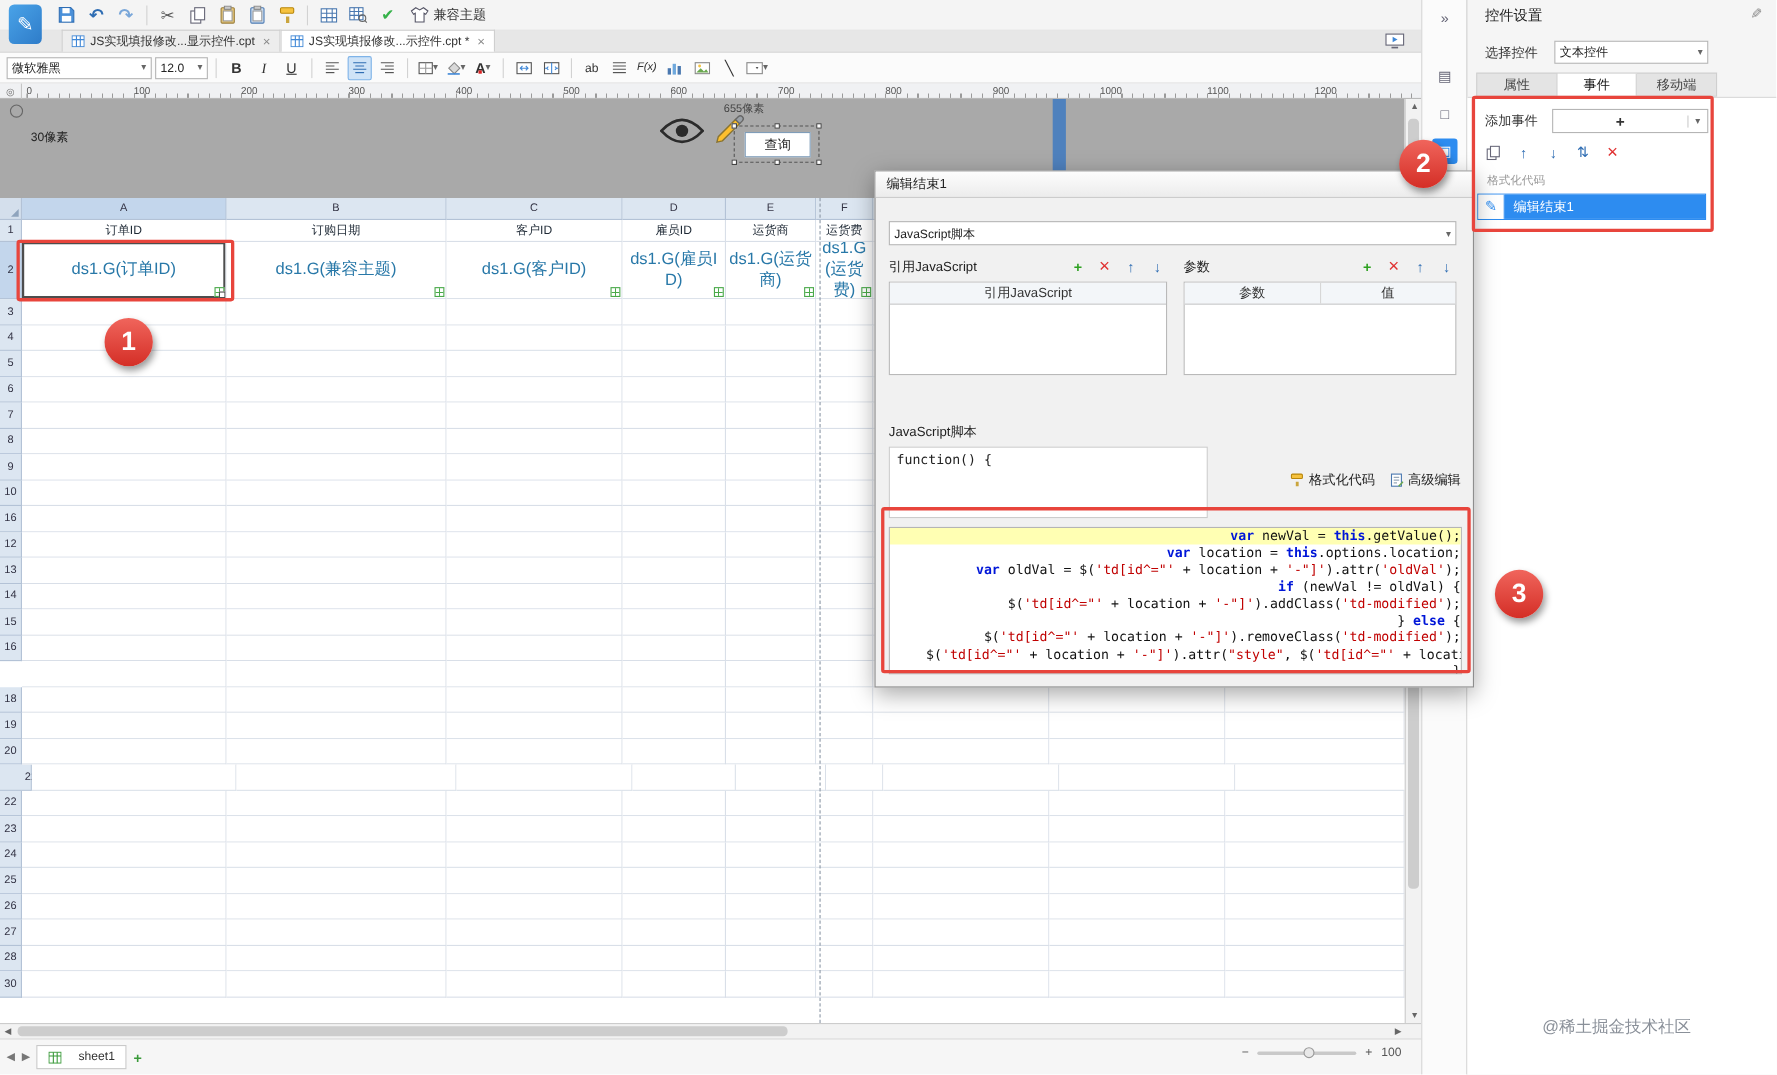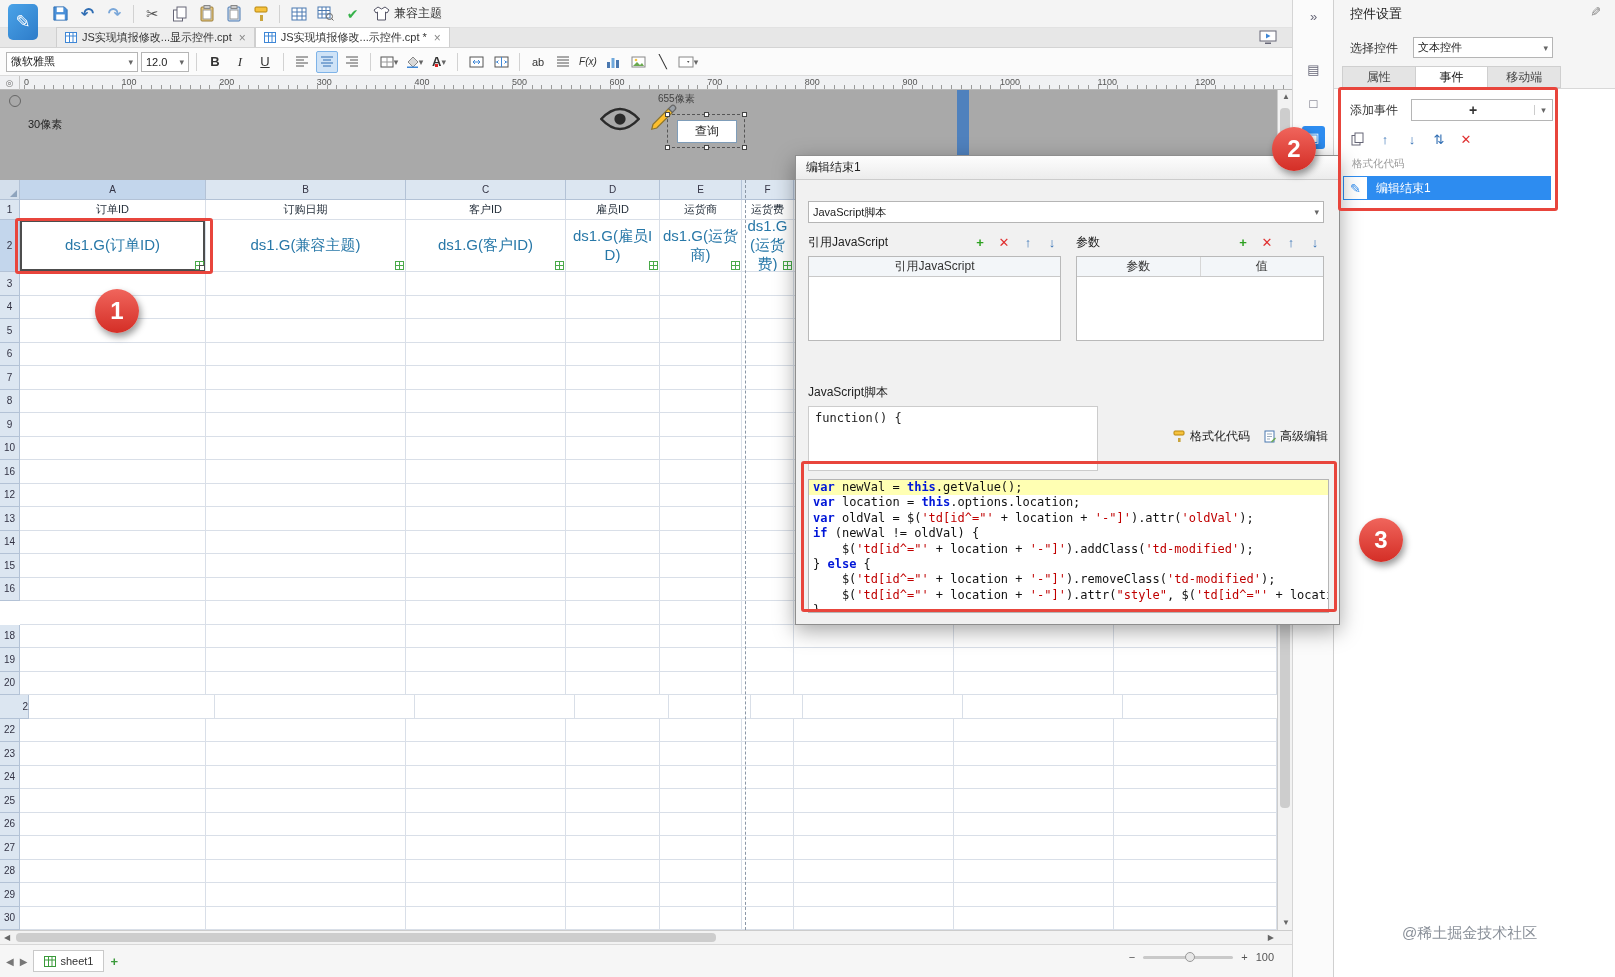--- a/index.html
+++ b/index.html
@@ -84,21 +84,21 @@
   
   .vscroll{position:absolute;left:1277px;top:90px;width:15px;height:840px;background:#f2f2f2;border-left:1px solid #ccc;}
   .vthumb{position:absolute;left:2px;top:18px;width:10px;height:700px;background:#cdcdcd;border-radius:4px;}
   .hscroll{position:absolute;left:0;top:930px;width:1292px;height:14px;background:#f2f2f2;border-top:1px solid #ccc;}
   .hthumb{position:absolute;left:16px;top:2px;width:700px;height:9px;background:#cdcdcd;border-radius:4px;}
   .sarrow{position:absolute;color:#666;font-size:8px;line-height:1;}
 
   
   .bottombar{position:absolute;left:0;top:944px;width:1292px;height:33px;background:#f6f6f6;border-top:1px solid #d8d8d8;
              display:flex;align-items:center;gap:6px;padding-left:6px;}
-  .sheettab{display:flex;align-items:center;gap:4px;height:22px;padding:0 10px;background:#fff;border:1px solid #c9c9c9;font-size:11px;}
+  .sheettab{display:flex;align-items:center;gap:15px;height:22px;padding:0 10px;background:#fff;border:1px solid #c9c9c9;font-size:11px;}
   .navarr{color:#777;font-size:10px;}
   .zoom{position:absolute;right:18px;top:6px;display:flex;align-items:center;gap:8px;color:#555;font-size:11px;}
   .zoomtrack{width:90px;height:3px;background:#c9c9c9;border-radius:2px;position:relative;}
   .zoomknob{position:absolute;left:42px;top:-4px;width:10px;height:10px;background:#e8e8e8;border:1px solid #999;border-radius:50%;}
 
   
   .strip{position:absolute;left:1292px;top:0;width:41px;height:977px;background:#fbfbfb;border-left:1px solid #d5d5d5;}
   .sic{position:absolute;left:9px;width:23px;height:23px;display:flex;align-items:center;justify-content:center;
        color:#667;font-size:13px;border-radius:3px;}
   .sic.active{background:#2d8cf0;color:#fff;}
@@ -138,21 +138,21 @@
   .dtable{position:absolute;background:#fff;border:1px solid #b9b9b9;}
   .dthead{display:flex;height:20px;background:#f3f6f9;border-bottom:1px solid #c9c9c9;}
   .dth{flex:1;display:flex;align-items:center;justify-content:center;font-size:12px;color:#333;border-right:1px solid #d7d7d7;}
   .dth:last-child{border-right:none;}
   .djslabel{position:absolute;left:12px;top:228px;font-size:12px;color:#222;}
   .dfunc{position:absolute;left:12px;top:250px;width:290px;height:65px;background:#fff;border:1px solid #ccc;
          font-family:"DejaVu Sans Mono","Liberation Mono",monospace;font-size:12px;color:#222;padding:4px 6px;}
   .dlinks{position:absolute;left:300px;top:272px;width:232px;display:flex;justify-content:flex-end;gap:14px;}
   .dlink{display:flex;align-items:center;gap:4px;font-size:12px;color:#222;cursor:pointer;}
   .dcode{position:absolute;left:12px;top:323px;width:521px;height:134px;background:#fff;border:1px solid #b5b5b5;
-         font-family:"DejaVu Sans Mono","Liberation Mono",monospace;font-size:12px;overflow:hidden;}
+         font-family:"DejaVu Sans Mono","Liberation Mono",monospace;font-size:12px;overflow:hidden;text-align:right;}
   .cl{height:15.4px;line-height:15.4px;white-space:pre;padding-left:4px;color:#111;}
   .cl.hl{background:#ffffb3;}
   .kw{color:#0016d8;font-weight:bold;}
   .str{color:#c00000;}
 
   
   .ann{position:absolute;border:3px solid #e8453c;border-radius:3px;z-index:100;}
   .badge{position:absolute;width:44px;height:44px;border-radius:50%;background:linear-gradient(180deg,#f0655c,#d42e26);
          color:#fff;display:flex;align-items:center;justify-content:center;font-size:24px;font-weight:bold;z-index:101;
          box-shadow:2px 4px 7px rgba(0,0,0,.4);}
@@ -764,32 +764,20 @@
           <div class="gc" style="width: 200px; height: 23.5px;"></div>
           <div class="gc" style="width: 160px; height: 23.5px;"></div>
           <div class="gc" style="width: 94px; height: 23.5px;"></div>
           <div class="gc" style="width: 82px; height: 23.5px;"></div>
           <div class="gc" style="width: 52px; height: 23.5px;"></div>
           <div class="gc" style="width: 160px; height: 23.5px;"></div>
           <div class="gc" style="width: 160px; height: 23.5px;"></div>
           <div class="gc" style="width: 163px; height: 23.5px;"></div>
         </div>
         <div class="grow" style="height: 23.5px;">
-          <div class="gh" style="width: 20px; height: 23.5px;">29</div>
-          <div class="gc" style="width: 186px; height: 23.5px;"></div>
-          <div class="gc" style="width: 200px; height: 23.5px;"></div>
-          <div class="gc" style="width: 160px; height: 23.5px;"></div>
-          <div class="gc" style="width: 94px; height: 23.5px;"></div>
-          <div class="gc" style="width: 82px; height: 23.5px;"></div>
-          <div class="gc" style="width: 52px; height: 23.5px;"></div>
-          <div class="gc" style="width: 160px; height: 23.5px;"></div>
-          <div class="gc" style="width: 160px; height: 23.5px;"></div>
-          <div class="gc" style="width: 163px; height: 23.5px;"></div>
-        </div>
-        <div class="grow" style="height: 23.5px;">
           <div class="gh" style="width: 20px; height: 23.5px;">30</div>
           <div class="gc" style="width: 186px; height: 23.5px;"></div>
           <div class="gc" style="width: 200px; height: 23.5px;"></div>
           <div class="gc" style="width: 160px; height: 23.5px;"></div>
           <div class="gc" style="width: 94px; height: 23.5px;"></div>
           <div class="gc" style="width: 82px; height: 23.5px;"></div>
           <div class="gc" style="width: 52px; height: 23.5px;"></div>
           <div class="gc" style="width: 160px; height: 23.5px;"></div>
           <div class="gc" style="width: 160px; height: 23.5px;"></div>
           <div class="gc" style="width: 163px; height: 23.5px;"></div>

